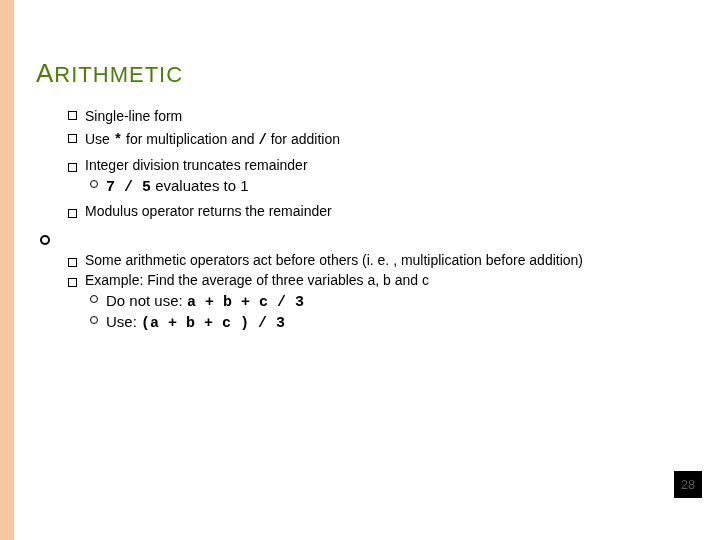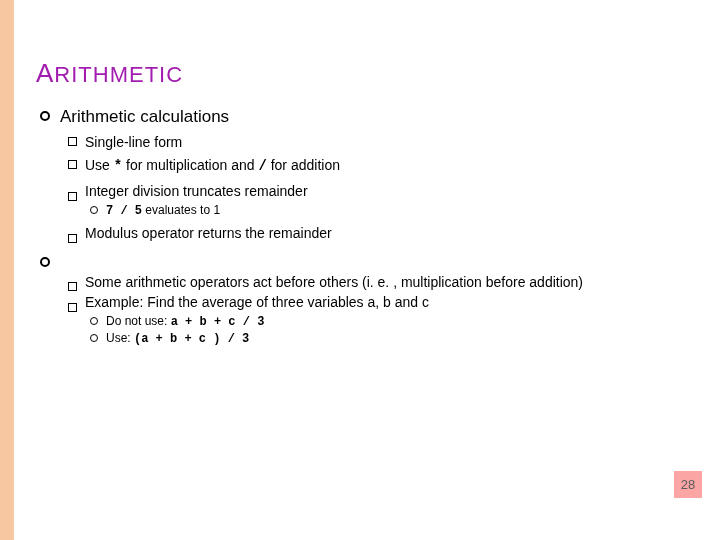--- a/index.html
+++ b/index.html
@@ -19,78 +19,74 @@
     background: #f6c7a0;
   }
   .slide {
     position: absolute;
     left: 36px;
     top: 58px;
     right: 36px;
   }
   .title {
     font-size: 22px;
-    color: #a21caf;
+    color: #4d7c0f;
     font-weight: 400;
     letter-spacing: 1px;
     margin-bottom: 18px;
   }
   .title .first { font-size: 26px; }
   .lvl1 { list-style: none; margin-left: 4px; }
   .lvl1 > li { margin-bottom: 10px; }
   .lvl1 > li > .row { display: flex; align-items: flex-start; gap: 10px; }
   .circ-bullet {
     width: 10px; height: 10px; border: 2px solid #000; border-radius: 50%;
     margin-top: 4px; flex-shrink: 0;
   }
   .lvl1-text { font-size: 17px; color: #000; }
   .lvl2 { list-style: none; margin-left: 28px; margin-top: 6px; }
   .lvl2 > li { display: flex; align-items: flex-start; gap: 8px; margin-bottom: 4px; }
   .sq-bullet {
     width: 9px; height: 9px; border: 1.2px solid #000; margin-top: 4px; flex-shrink: 0;
   }
   .lvl2-text { font-size: 14px; color: #000; line-height: 1.35; }
   .lvl2-block { display:block; margin-left: 28px; margin-top:6px; }
-  .lvl2-block > .itemrow { display:flex; align-items:flex-end; gap:8px; margin-bottom:2px;}
+  .lvl2-block > .itemrow { display:flex; align-items:center; gap:8px; margin-bottom:2px;}
   .lvl3 { list-style: none; margin-left: 22px; margin-top: 2px; margin-bottom: 6px;}
   .lvl3 > li { display: flex; align-items: flex-start; gap: 8px; margin-bottom: 2px; }
   .circ-bullet-sm {
     width: 8px; height: 8px; border: 1.5px solid #000; border-radius: 50%;
     margin-top: 3px; flex-shrink: 0;
   }
-  .lvl3-text { font-size: 12px; color: #000; }
+  .lvl3-text { font-size: 15px; color: #000; }
   .mono { font-family: "Courier New", Courier, monospace; font-weight: bold; }
   .page-num {
     position: absolute;
     right: 18px;
     bottom: 42px;
-    background: #fca5a5;
+    background: #000000;
     color: #5b5b5b;
     font-size: 13px;
     padding: 6px 6px;
     min-width: 28px;
     text-align: center;
   }
 </style>
 </head>
 <body>
 
 <div class="left-bar"></div>
 
 <div class="slide">
   <h1 class="title">
     <span class="first">A</span><span>RITHMETIC</span>
   </h1>
 
   <ul class="lvl1">
     <li>
-      <div class="row">
-        <span class="circ-bullet"></span>
-        <span class="lvl1-text">Arithmetic calculations</span>
-      </div>
       <ul class="lvl2">
         <li>
           <span class="sq-bullet"></span>
           <span class="lvl2-text">Single-line form</span>
         </li>
         <li>
           <span class="sq-bullet"></span>
           <span class="lvl2-text">
             <span>Use </span><span class="mono">*</span><span> for multiplication and </span><span class="mono">/</span><span> for addition</span>
           </span>

